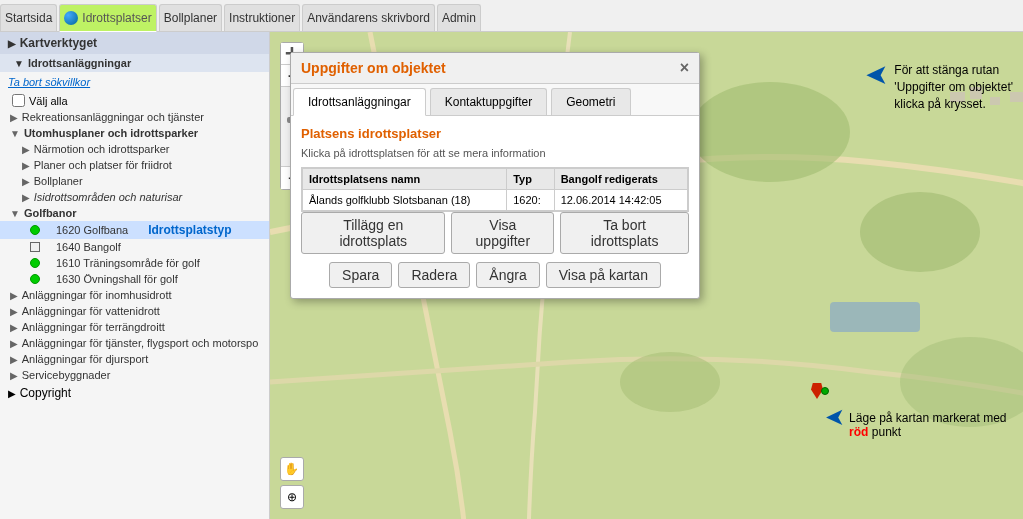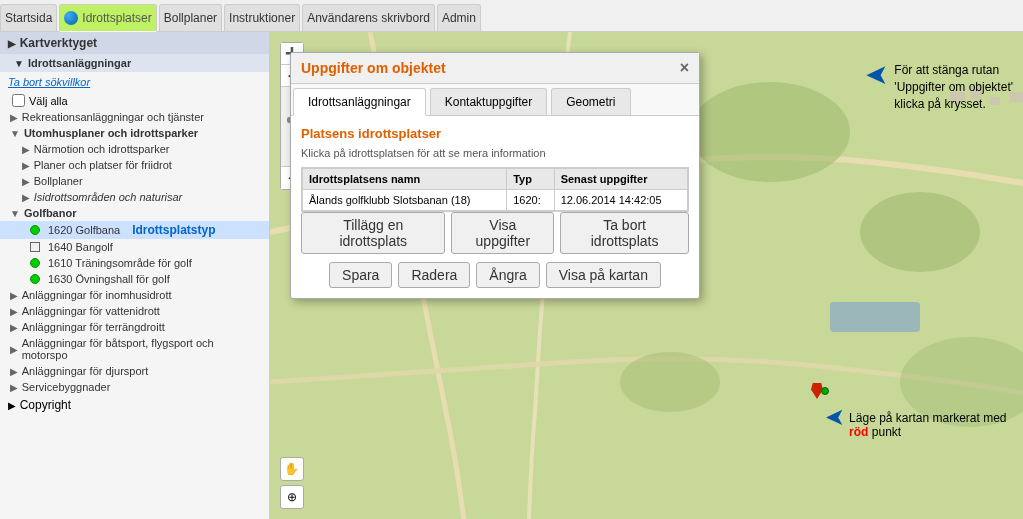--- a/index.html
+++ b/index.html
@@ -18,21 +18,21 @@
     
     .sidebar { width: 270px; min-width: 270px; background: #f5f5f5; border-right: 1px solid #ccc; overflow-y: auto; padding: 0; }
     .sidebar-title { background: #d0d8e8; padding: 4px 8px; font-weight: bold; font-size: 12px; color: #333; display: flex; align-items: center; gap: 4px; cursor: pointer; }
     .sidebar-title .arrow { font-size: 10px; }
     .sidebar-subtitle { background: #dde4f0; padding: 3px 8px 3px 14px; font-weight: bold; font-size: 11px; color: #333; display: flex; align-items: center; cursor: pointer; }
     .sidebar-subtitle .arrow { font-size: 10px; margin-right: 4px; }
     .sidebar-controls { padding: 4px 8px; display: flex; gap: 8px; font-size: 11px; font-style: italic; }
     .sidebar-link { color: #0066cc; cursor: pointer; text-decoration: underline; }
     .sidebar-checkbox-row { padding: 2px 8px 2px 12px; display: flex; align-items: center; gap: 4px; font-size: 11px; }
     .sidebar-checkbox-row input[type=checkbox] { margin: 0; }
-    .sidebar-item { padding: 2px 8px 2px 14px; font-size: 11px; color: #333; cursor: pointer; display: flex; align-items: center; gap: 8px; }
+    .sidebar-item { padding: 2px 8px 2px 14px; font-size: 11px; color: #333; cursor: pointer; display: flex; align-items: center; gap: 16px; }
     .sidebar-item .marker { width: 10px; height: 10px; border-radius: 50%; display: inline-block; flex-shrink: 0; }
     .sidebar-item .square-marker { width: 10px; height: 10px; display: inline-block; flex-shrink: 0; border: 1px solid #666; }
     .sidebar-item.highlighted { background: #cce0ff; }
     .sidebar-item-label { font-size: 11px; }
     .sidebar-category { padding: 2px 8px 2px 10px; font-size: 11px; color: #333; cursor: pointer; display: flex; align-items: center; gap: 4px; }
     .sidebar-category .arr { font-size: 10px; color: #666; }
     .idrotts-type-label { color: #0066cc; font-weight: bold; font-size: 12px; margin-left: 4px; }
 
     
     .map-area { flex: 1; position: relative; background: #c8d8a0; overflow: hidden; }
@@ -170,21 +170,21 @@
     <div class="sidebar-category">
       <span class="arr">▶</span>
       <span>Anläggningar för vattenidrott</span>
     </div>
     <div class="sidebar-category">
       <span class="arr">▶</span>
       <span>Anläggningar för terrängdroitt</span>
     </div>
     <div class="sidebar-category">
       <span class="arr">▶</span>
-      <span>Anläggningar för båtsport, flygsport och motorspo</span>
+      <span>Anläggningar för tjänster, flygsport och motorspo</span>
     </div>
     <div class="sidebar-category">
       <span class="arr">▶</span>
       <span>Anläggningar för djursport</span>
     </div>
     <div class="sidebar-category">
       <span class="arr">▶</span>
       <span>Servicebyggnader</span>
     </div>
 
@@ -255,21 +255,21 @@
         <div class="dialog-body">
           <div class="dialog-subtitle">Platsens idrottsplatser</div>
           <div class="dialog-desc">Klicka på idrottsplatsen för att se mera information</div>
           <div class="dialog-scrollarea">
             <div class="dialog-table-wrapper">
               <table class="dialog-table">
                 <thead>
                   <tr>
                     <th>Idrottsplatsens namn</th>
                     <th>Typ</th>
-                    <th>Senast uppgifter</th>
+                    <th>Bangolf redigerats</th>
                   </tr>
                 </thead>
                 <tbody>
                   <tr class="row-data">
                     <td>Ålands golfklubb Slotsbanan (18)</td>
                     <td>1620:</td>
                     <td>12.06.2014 14:42:05</td>
                   </tr>
                 </tbody>
               </table>

